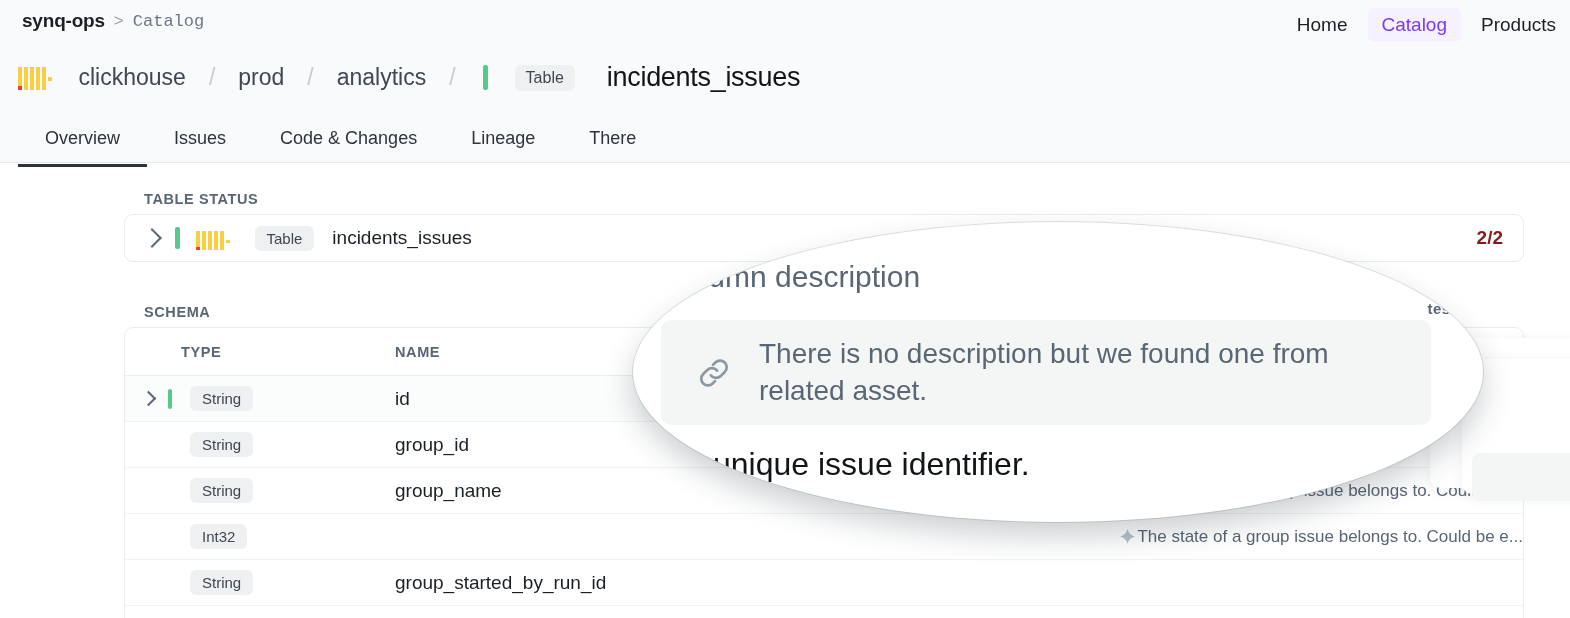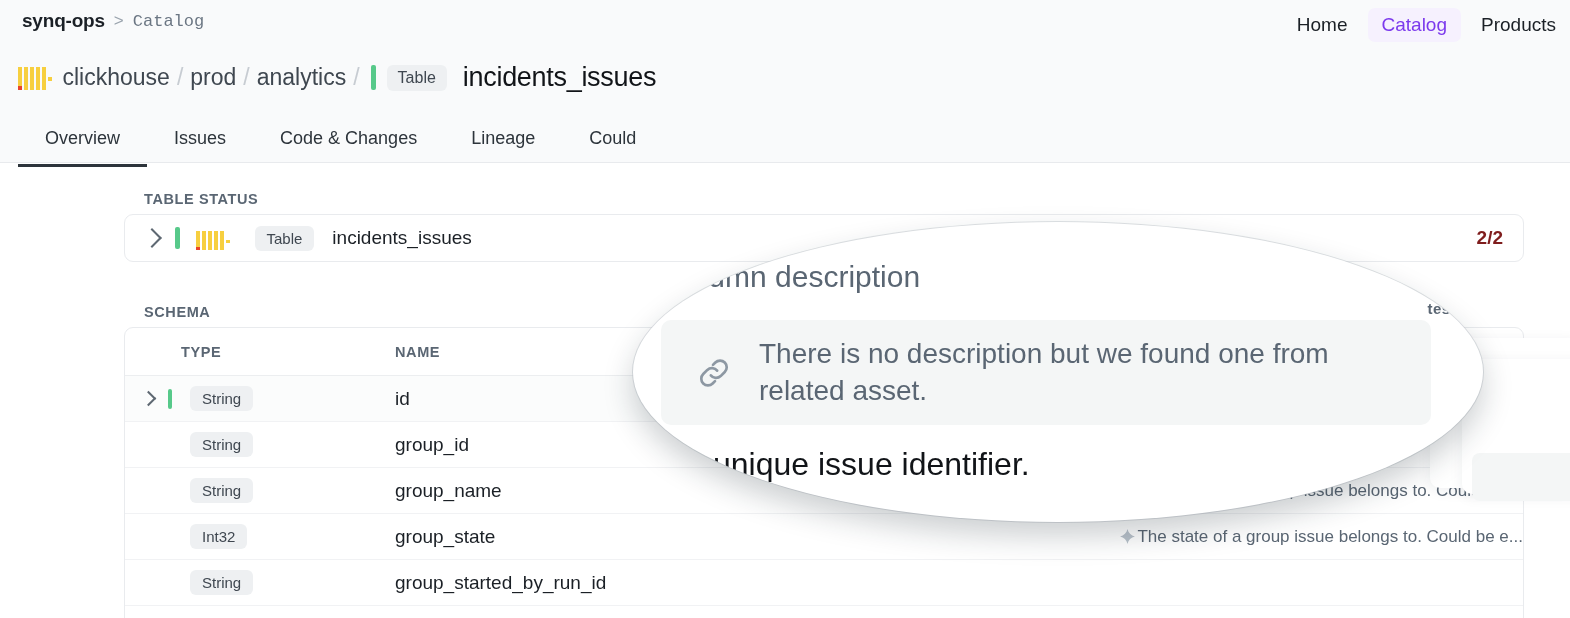--- a/index.html
+++ b/index.html
@@ -35,21 +35,21 @@
   .topnav-item {
     font-size: 19px; color: #1b2026;
     padding: 6px 14px; border-radius: 7px;
     white-space: nowrap;
   }
   .topnav-item.active { color: #7c3aed; background: #f6f1fe; }
 
   
   .asset-row {
     position: absolute; top: 62px; left: 18px;
-    display: flex; align-items: center; gap: 0px;
+    display: flex; align-items: center; gap: 16px;
   }
   .ch-logo { display: flex; align-items: flex-end; gap: 2.5px; height: 24px; margin-right: 11px; position: relative; }
   .ch-bar { width: 3.5px; height: 23px; background: #f7cf3f; display: block; }
   .ch-dot { width: 3.5px; height: 3.5px; background: #f7cf3f; margin-bottom: 9px; }
   .ch-red { position: absolute; left: 0; bottom: 0; width: 3.5px; height: 4px; background: #e8442b; }
 
   .path-seg { font-size: 23px; color: #3f4750; font-weight: 400; }
   .path-slash { font-size: 23px; color: #c7ccd2; margin: 0 7px; }
   .green-bar { width: 5px; height: 25px; background: #57c98a; border-radius: 2px; margin: 0 11px 0 4px; }
   .type-pill {
@@ -204,21 +204,21 @@
       <span class="green-bar"></span>
       <span class="type-pill">Table</span>
       <span class="asset-title">incidents_issues</span>
     </div>
 
     <div class="tabs">
       <span class="tab active">Overview</span>
       <span class="tab">Issues</span>
       <span class="tab">Code &amp; Changes</span>
       <span class="tab">Lineage</span>
-      <span class="tab">Could</span>
+      <span class="tab">There</span>
     </div>
   </div>
 
   <div class="content">
 
     <div class="section-label lbl-table-status">TABLE STATUS</div>
 
     <div class="status-card">
       <span class="chev"></span>
       <span class="status-green"></span>
@@ -281,21 +281,20 @@
           <span>The name of a group issue belongs to. Could be ...</span>
         </div>
       </div>
 
       <div class="schema-row">
         <div class="row-type">
           <span class="rowchev hidden"></span>
           <span class="row-green hidden"></span>
           <span class="type-tag">Int32</span>
         </div>
-        <div class="row-name">group_state</div>
         <div class="row-desc">
           <svg class="sparkle" viewBox="0 0 24 24">
             <path d="M12 1.5 C13.2 7 17 10.8 22.5 12 C17 13.2 13.2 17 12 22.5 C10.8 17 7 13.2 1.5 12 C7 10.8 10.8 7 12 1.5 Z" fill="#b9c2cb"></path>
           </svg>
           <span>The state of a group issue belongs to. Could be e...</span>
         </div>
       </div>
 
       <div class="schema-row">
         <div class="row-type">

